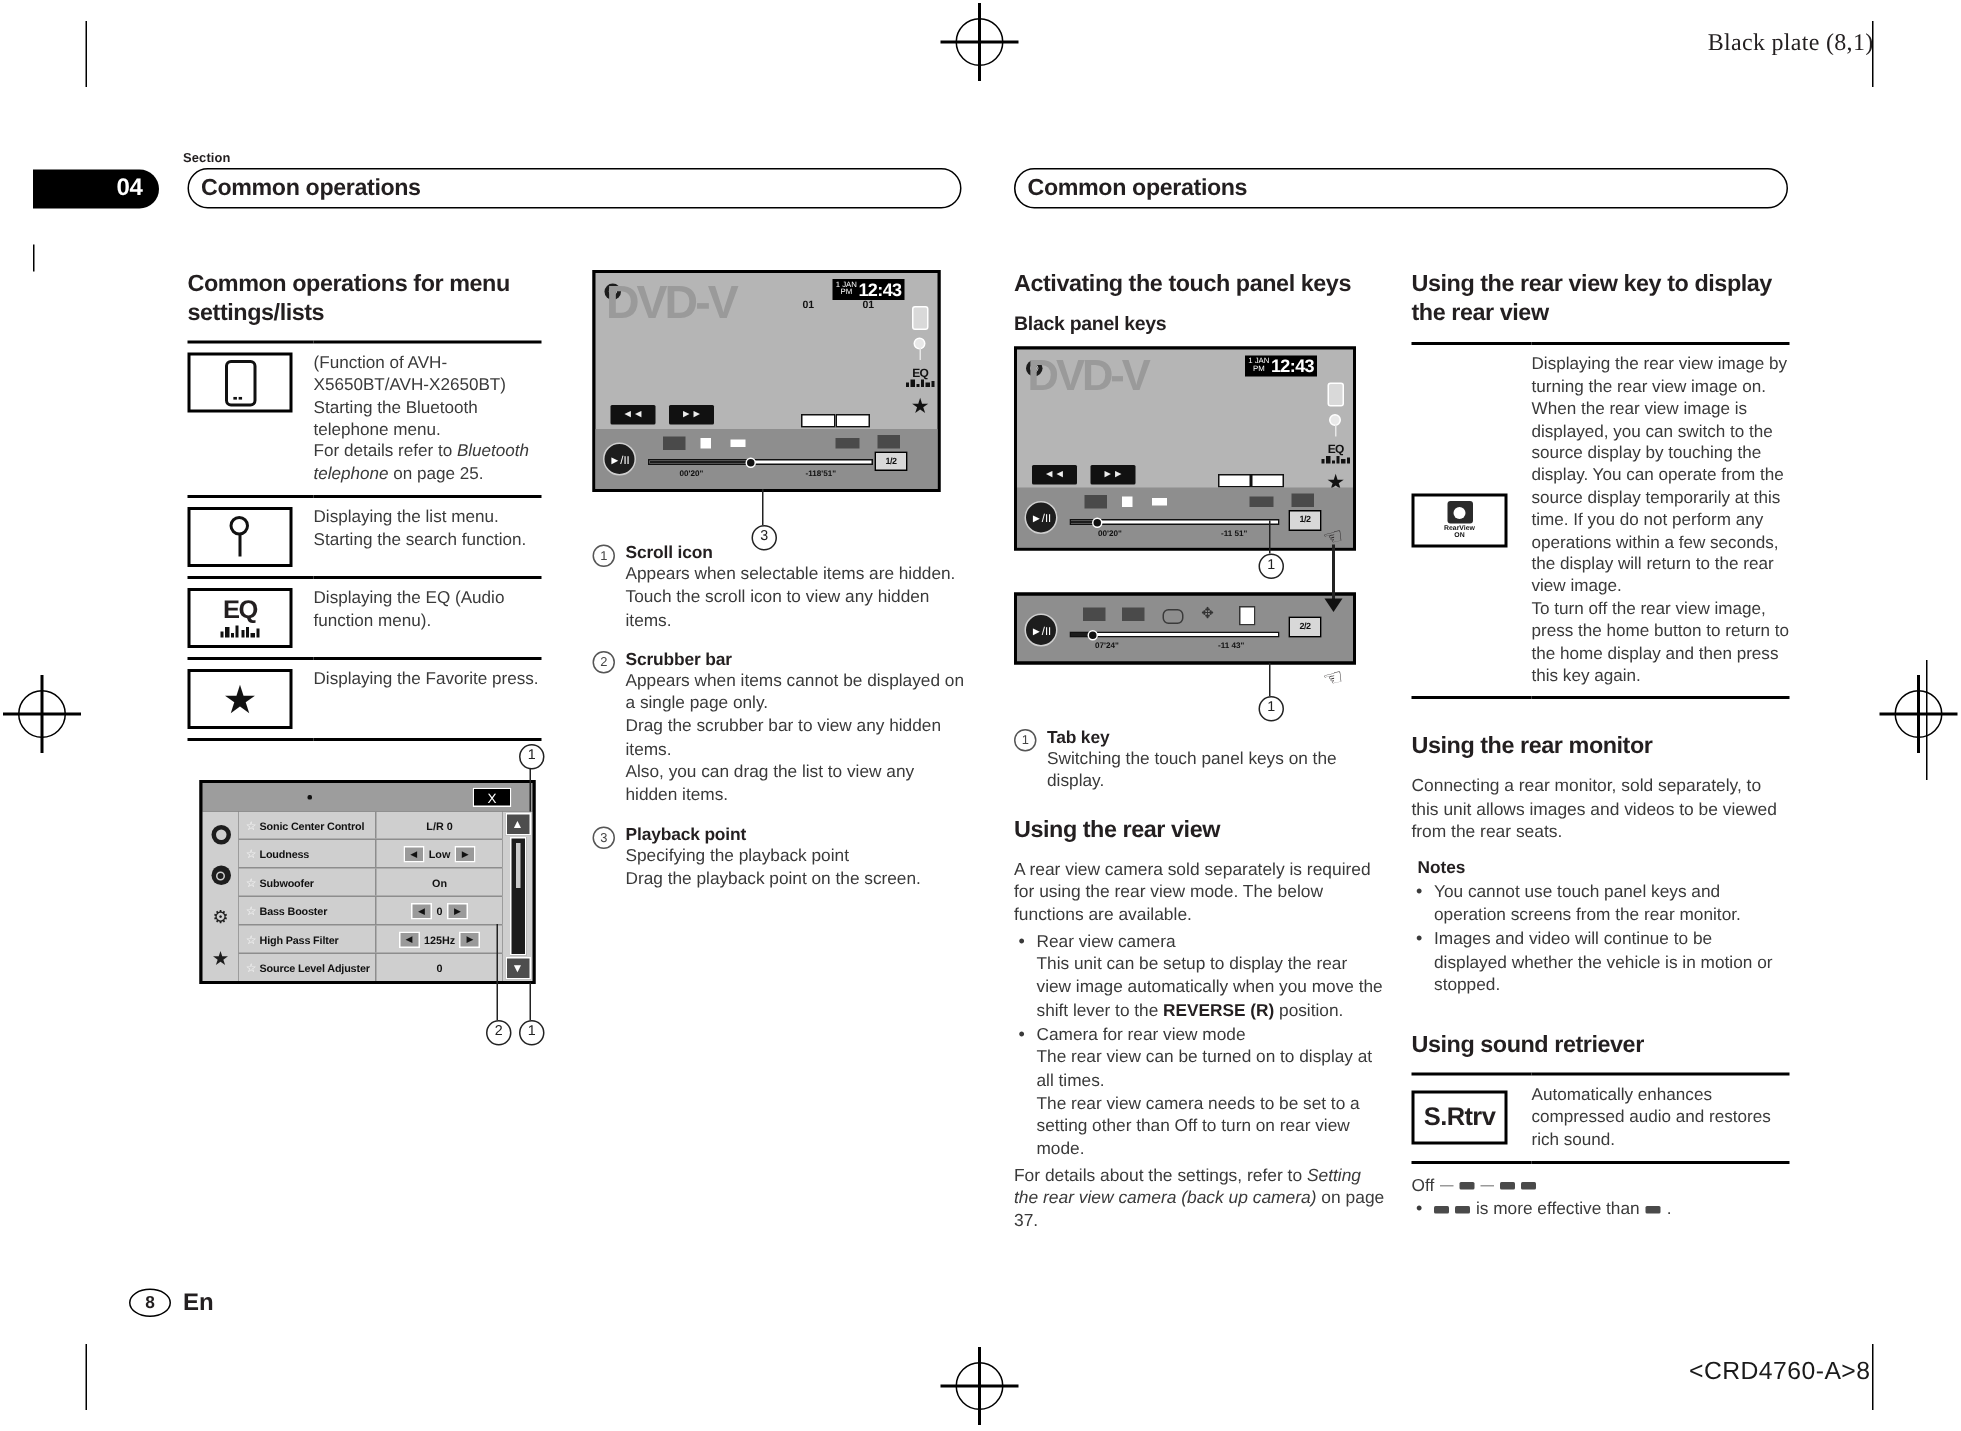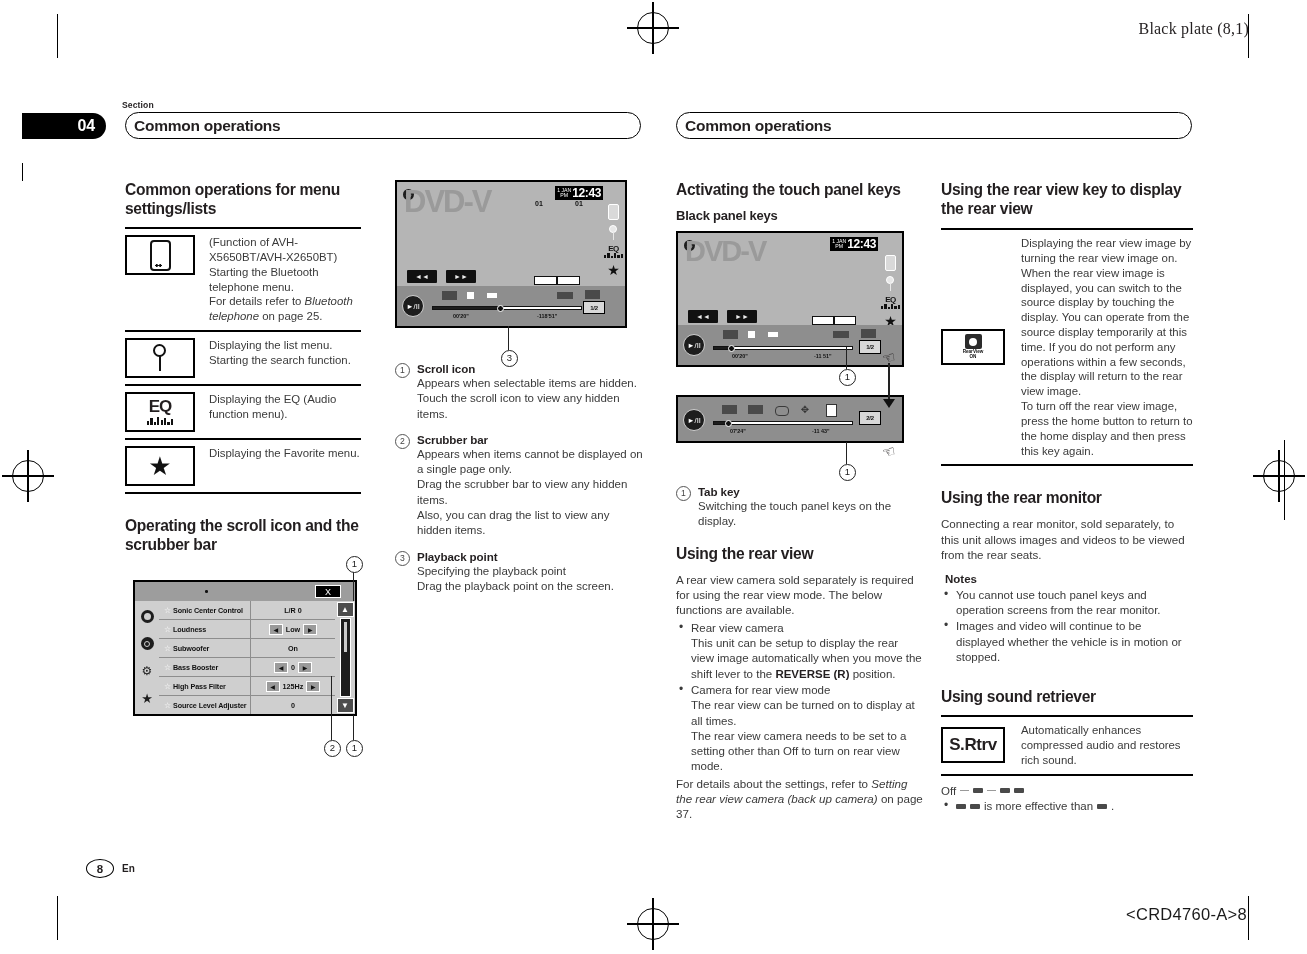--- a/index.html
+++ b/index.html
@@ -144,21 +144,21 @@
      display:flex;align-items:center;justify-content:center;}
   .scrubtrack{width:11px;flex:1;margin:1px 0;background:#1d1d1d;border:1px solid #fff;box-sizing:border-box;position:relative;}
   .scrubthumb{position:absolute;left:3px;right:3px;top:3px;height:30px;background:#c9c9c9;}
 
   .offrow{display:flex;align-items:center;gap:4px;font-size:11.5px;color:#3a3a3a;margin-top:9px;}
   .dash{display:inline-block;width:9px;height:1.6px;background:#9a9a9a;}
   .blk{display:inline-block;width:10px;height:5px;background:#4a4a4a;border-radius:1px;}
   .pgnum{position:absolute;left:86px;bottom:76px;display:flex;align-items:center;gap:8px;}
   .pgoval{width:26px;height:17px;border:1.6px solid #000;border-radius:50%;font-size:11.5px;font-weight:bold;
      display:flex;align-items:center;justify-content:center;}
-  .pglang{font-size:10px;font-weight:bold;}
+  .pglang{font-size:16px;font-weight:bold;}
 </style>
 </head>
 <body>
 
 <div class="page">
 
   <div class="regmark" style="left:637px;top:12px;"></div>
   <div class="regmark" style="left:637px;top:908px;"></div>
   <div class="regmark" style="left:12px;top:460px;"></div>
   <div class="regmark" style="left:1263px;top:460px;"></div>
@@ -234,26 +234,25 @@
           </div>
         </td>
         <td class="desccell"><span>Displaying the EQ (Audio function menu).</span></td>
       </tr>
       <tr>
         <td class="iconcell">
           <div class="keybox">
             <div class="g-star">★</div>
           </div>
         </td>
-        <td class="desccell"><span>Displaying the Favorite menu.</span></td>
+        <td class="desccell"><span>Displaying the Favorite press.</span></td>
       </tr>
     </tbody>
       </table>
 
-    <h1 class="head" style="margin-top:22px;">Operating the scroll icon and the scrubber bar</h1>
 
     <div style="position:relative;margin-top:26px;margin-left:8px;">
       <div class="cnum" style="left:213px;top:-24px;">1</div>
       <div class="leader" style="left:220px;top:-9px;width:1.3px;height:30px;"></div>
 
       <div class="setfig">
         <div class="set-top">
           <div class="dot"></div>
           <div class="set-x">X</div>
         </div>

